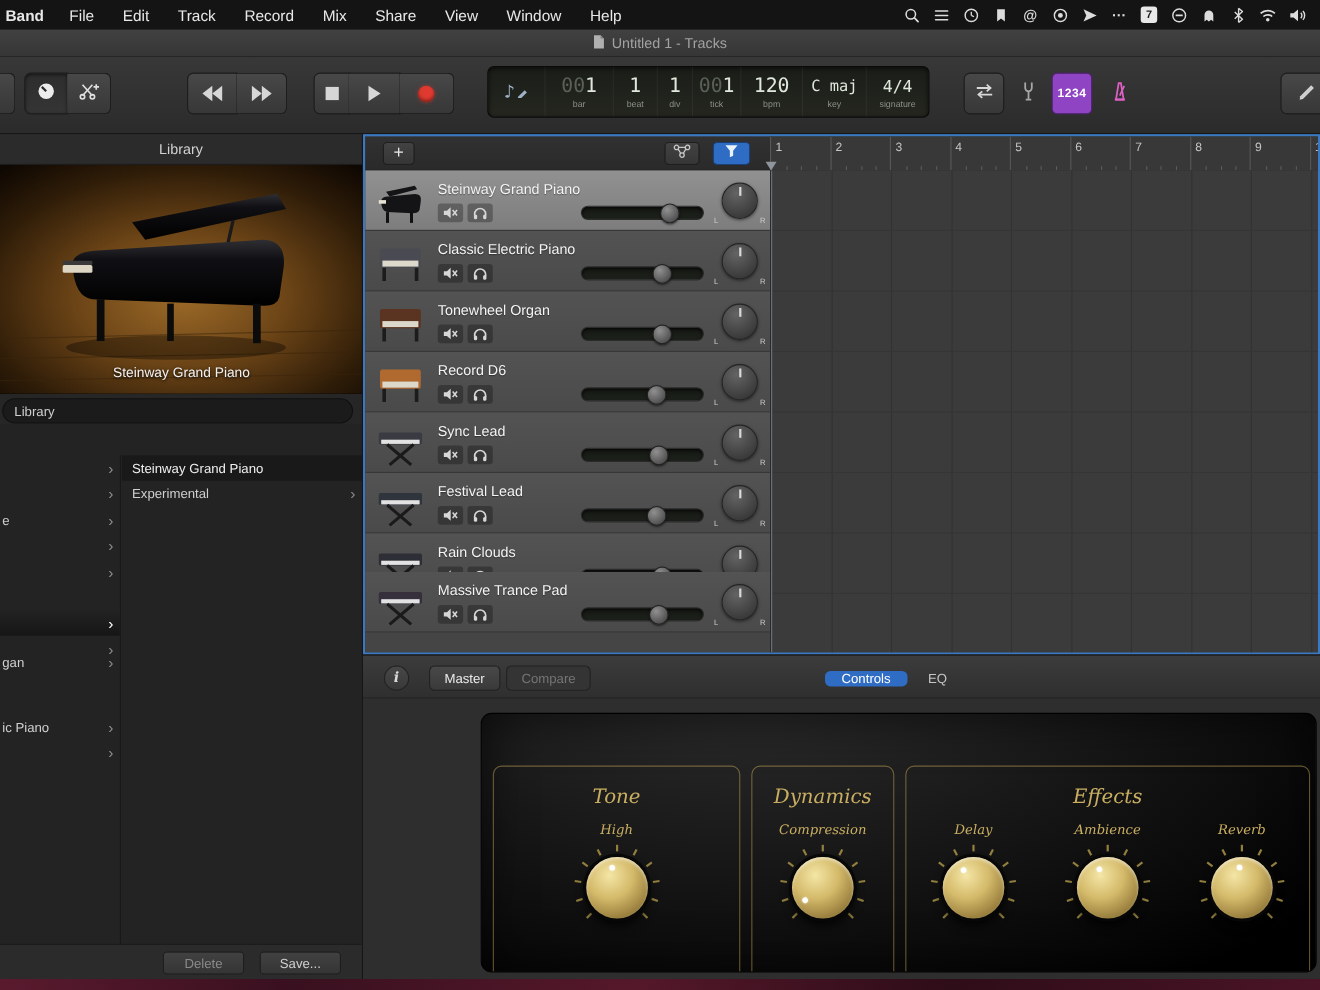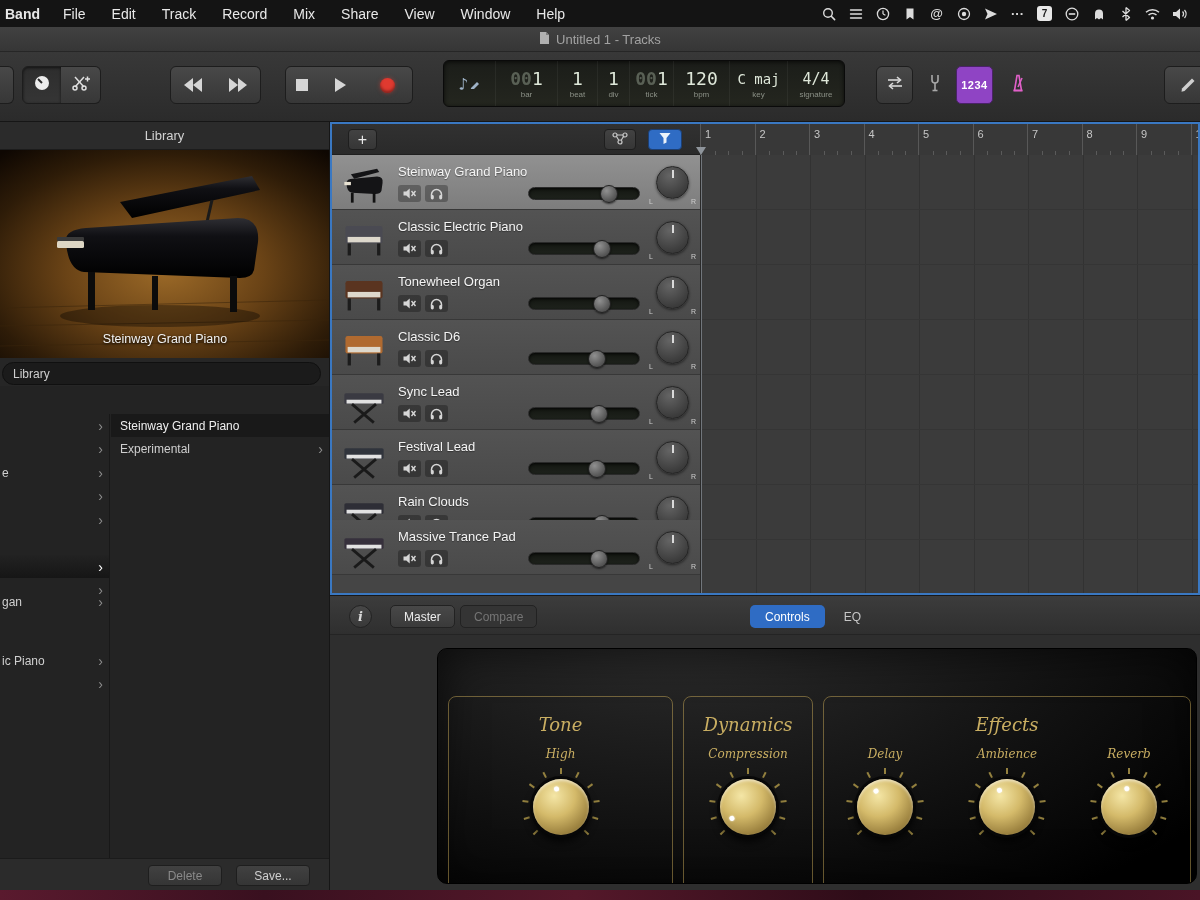--- a/index.html
+++ b/index.html
@@ -42,21 +42,21 @@
 
   
   .lcd { position:absolute; left:443px; top:8px; width:402px; height:47px; border-radius:6px;
          background:linear-gradient(#1b1d19,#24261f); border:1px solid #0a0a0a;
          box-shadow:inset 0 1px 4px rgba(0,0,0,.7); display:flex; align-items:stretch;
          font-family:"DejaVu Sans Mono", monospace; }
   .lcd-sec { display:flex; flex-direction:column; align-items:center; justify-content:center;
              border-right:1px solid rgba(255,255,255,.05); }
   .lcd-sec:last-child { border-right:none; }
   .lcd-val { color:#dfe8da; font-size:18px; line-height:20px; }
-  .lcd-val .dim { color:#596055;font-weight:bold; }
+  .lcd-val .dim { color:#596055; }
   .lcd-label { color:#8b9086; font-size:8px; margin-top:1px; font-family:"Liberation Sans",sans-serif; }
   .lcd-note { color:#9fb3c8; font-size:17px; margin-right:2px; }
 
   
   .library { position:absolute; left:0; top:122px; width:330px; height:768px; background:#262626;
              border-right:1px solid #161616; overflow:hidden; }
   .lib-header { position:absolute; top:0; left:0; right:0; height:28px; background:#2b2b2b;
                 border-bottom:1px solid #1c1c1c; color:#d2d2d2; font-size:13px;
                 display:flex; align-items:center; justify-content:center; }
   .lib-image { position:absolute; top:28px; left:0; width:330px; height:208px; background:#000; }
@@ -135,21 +135,21 @@
   .sc-header { position:absolute; top:0; left:0; right:0; height:40px;
                background:linear-gradient(#3c3c3c,#2f2f2f); border-top:1px solid #191919; border-bottom:1px solid #242424; }
   .info-btn { position:absolute; left:19px; top:9px; width:23px; height:23px; border-radius:50%;
               background:linear-gradient(#474747,#393939); border:1px solid #222; color:#dadada;
               font:italic bold 13px "DejaVu Serif", serif; display:flex; align-items:center; justify-content:center; }
   .sc-btn { position:absolute; top:9px; height:23px; padding:0 13px; border-radius:5px; font-size:12px;
             background:linear-gradient(#484848,#3a3a3a); border:1px solid #222;
             display:flex; align-items:center; color:#ececec; }
   .master-btn { left:60px; }
   .compare-btn { left:130px; color:#757575; background:#343434; }
-  .sc-tabs { position:absolute; left:420px; top:9px; height:23px; display:flex; gap:4px; }
+  .sc-tabs { position:absolute; left:420px; top:9px; height:23px; display:flex; gap:4px;align-items:center; }
   .sc-tab { padding:0 15px; font-size:12px; color:#c6c6c6; display:flex; align-items:center; border-radius:5px; }
   .sc-tab.active { background:var(--blue,#2f6cc4); color:#fff; }
   .plate { position:absolute; left:107px; top:53px; width:760px; height:236px; border-radius:10px;
            background:radial-gradient(ellipse at 32% -12%, #2d2d2d, #121212 55%, #000 92%);
            border:1px solid #000; box-shadow:inset 0 0 45px rgba(0,0,0,.65); overflow:hidden; }
   .sc-section { position:absolute; top:7px; height:222px; border:1px solid rgba(195,165,85,.5); border-radius:8px;margin-top:40px; }
   .sc-title { padding-top:17px; text-align:center; font:italic 18px "DejaVu Serif", serif; color:var(--gold,#c9ae62); }
   .knob-row { display:flex; justify-content:space-around; margin-top:12px; }
   .knob-unit { display:flex; flex-direction:column; align-items:center; }
   .knob-label { font:italic 12px "DejaVu Serif", serif; color:var(--gold,#c9ae62); margin-bottom:7px; }
@@ -609,21 +609,21 @@
           <span class="pan-l">L</span>
           <span class="pan-r">R</span>
         </div>
         <div class="track-row" style="top: 165px;">
           <div class="track-icon"><svg width="48" height="44" viewBox="0 0 44 40">
               <rect x="5" y="9" width="34" height="16" rx="2" fill="#b06a30"></rect>
               <rect x="7" y="19" width="30" height="5" fill="#ddd8cc"></rect>
               <rect x="7" y="25" width="3" height="11" fill="#1c1c1c"></rect>
               <rect x="34" y="25" width="3" height="11" fill="#1c1c1c"></rect>
             </svg></div>
-          <div class="track-name">Classic D6</div>
+          <div class="track-name">Record D6</div>
           <div class="ms-btn mute">
             <svg width="15" height="13" viewBox="0 0 15 13">
               <path d="M1.5 4.5 h2.8 l3.4 -3 v10 l-3.4 -3 H1.5 Z" fill="#d6d6d6"></path>
               <line x1="9.5" y1="4" x2="13.5" y2="9" stroke="#d6d6d6" stroke-width="1.4"></line>
               <line x1="13.5" y1="4" x2="9.5" y2="9" stroke="#d6d6d6" stroke-width="1.4"></line>
             </svg>
           </div>
           <div class="ms-btn solo">
             <svg width="15" height="13" viewBox="0 0 15 13">
               <path d="M2.5 9 V7.5 a5 5 0 0 1 10 0 V9" fill="none" stroke="#d6d6d6" stroke-width="1.5"></path>

